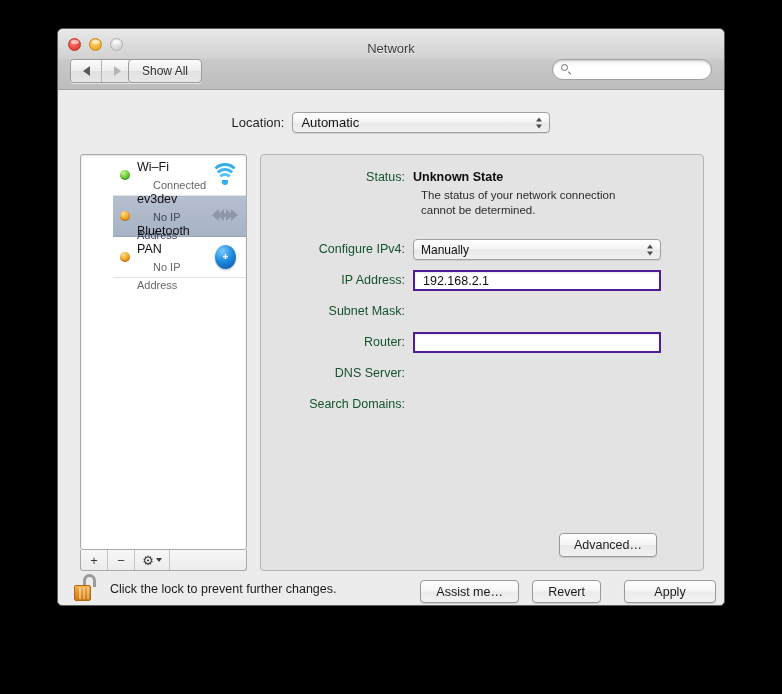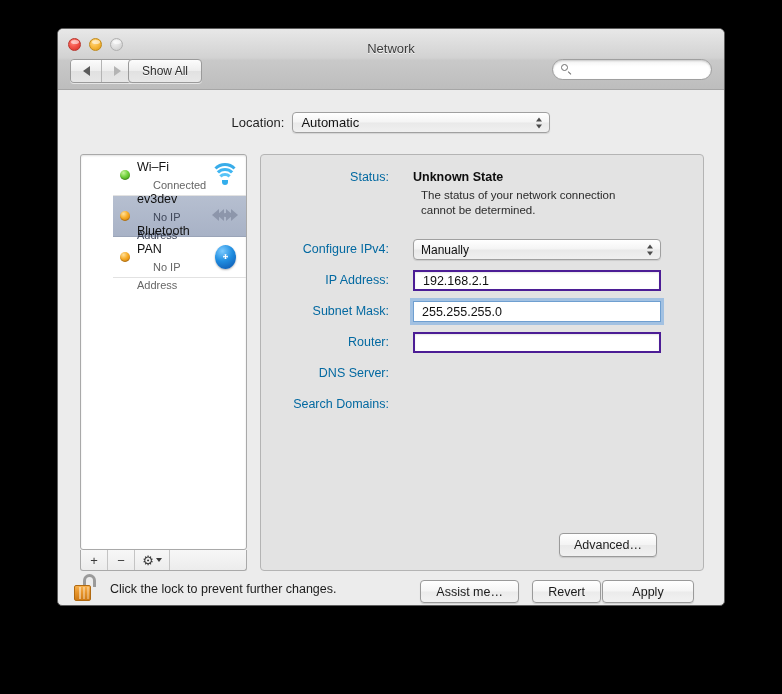--- a/index.html
+++ b/index.html
@@ -391,22 +391,22 @@
 
   .frow {
     position: absolute;
     display: flex;
     align-items: flex-start;
   }
   .flabel {
     width: 152px;
     text-align: right;
     font-size: 12.5px;
-    color: #0369a1;
-    padding-right: 24px;
+    color: #14532d;
+    padding-right: 8px;
     box-sizing: border-box;
     line-height: 20px;
   }
   .fvalue-strong {
     font-size: 12.5px;
     font-weight: bold;
     color: #0d0d0d;
     line-height: 20px;
   }
   #status-desc {
@@ -523,21 +523,21 @@
     color: #1b1b1b;
     border-radius: 4px;
     border: 1px solid #9a9a9a;
     background: linear-gradient(to bottom, #ffffff 0%, #f5f5f5 48%, #ebebeb 52%, #f2f2f2 100%);
     box-shadow: 0 1px 1px rgba(0,0,0,0.12);
     box-sizing: border-box;
     top: 4px;
   }
   #btn-assist { right: 205px; }
   #btn-revert { right: 123px; }
-  #btn-apply  { right: 30px; width: 92px; padding: 0; margin-left: 35px; }
+  #btn-apply  { right: 8px; width: 92px; padding: 0; margin-left: 35px; }
 </style>
 </head>
 <body>
 
 <div id="backdrop"></div>
 
 <div id="window">
 
   <div id="titlebar">
     <div class="traffic close"></div>
@@ -665,23 +665,20 @@
 
       <div class="frow" style="left:0; top:115px;">
         <span class="flabel">IP Address:</span>
         <span class="tfield">
           <input type="text" value="192.168.2.1" style="">
         </span>
       </div>
 
       <div class="frow" style="left:0; top:146px;">
         <span class="flabel">Subnet Mask:</span>
-        <span class="tfield focused">
-          <input type="text" value="255.255.255.0" style="">
-        </span>
       </div>
 
       <div class="frow" style="left:0; top:208px;">
         <span class="flabel">DNS Server:</span>
         <span class="fvalue-strong" style="font-weight:normal;"></span>
       </div>
 
       <div class="frow" style="left:0; top:177px;">
         <span class="flabel">Router:</span>
         <span class="tfield">

